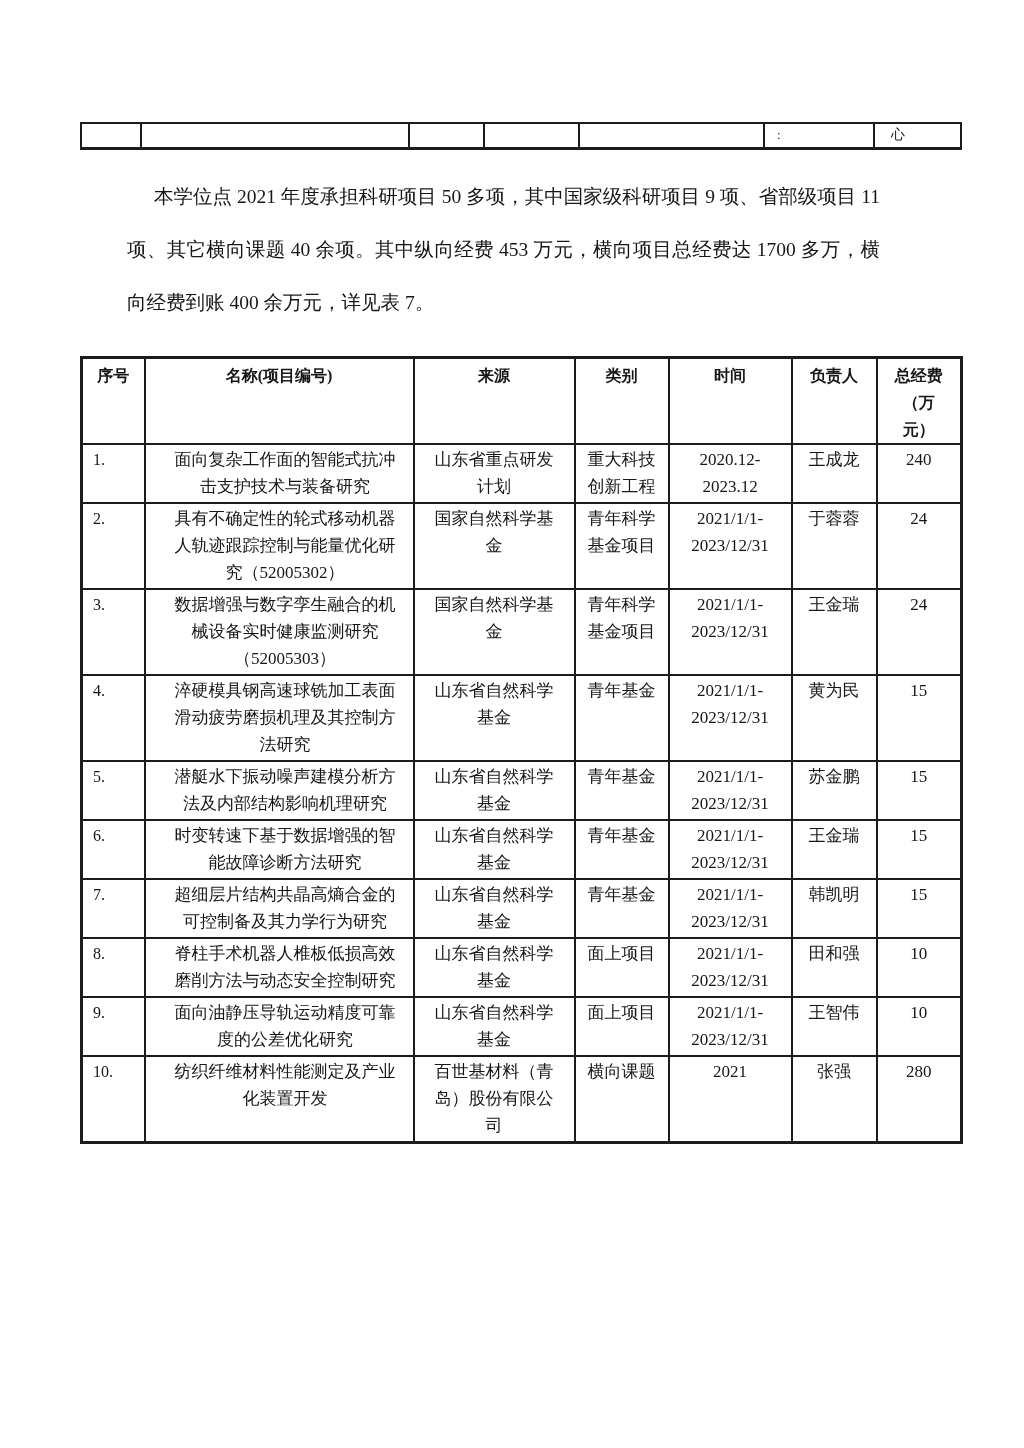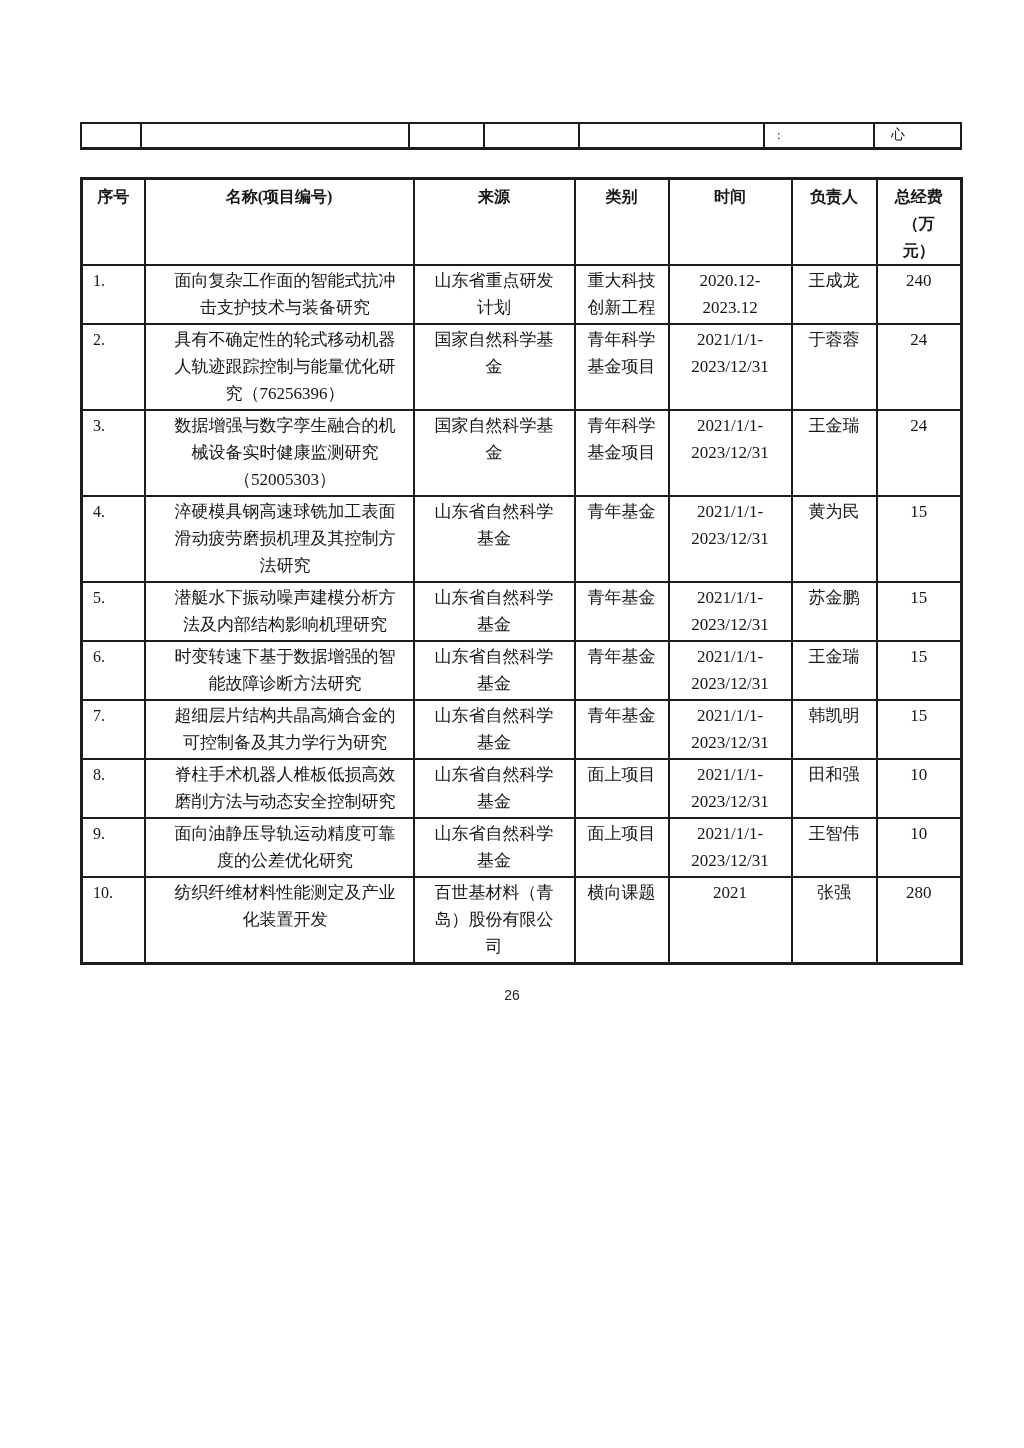--- a/index.html
+++ b/index.html
@@ -123,20 +123,21 @@
         <td></td>
         <td></td>
         <td></td>
         <td>:</td>
         <td class="heart-cell">心</td>
       </tr>
     </tbody>
   </table>
 
 
+  <p class="para">本学位点 2021 年度承担科研项目 50 多项，其中国家级科研项目 9 项、省部级项目 11 项、其它横向课题 40 余项。其中纵向经费 453 万元，横向项目总经费达 1700 多万，横向经费到账 400 余万元，详见表 7。</p>
 
 
   <table class="main-table">
     <colgroup>
       <col style="width:63px">
         <col style="width:269px">
         <col style="width:161px">
       <col style="width:94px">
         <col style="width:123px">
         <col style="width:85px">
@@ -161,21 +162,21 @@
           <td class="c1">面向复杂工作面的智能式抗冲击支护技术与装备研究</td>
           <td class="c2">山东省重点研发计划</td>
           <td class="c3">重大科技创新工程</td>
           <td class="c4">2020.12-
 2023.12</td>
           <td class="c5">王成龙</td>
           <td class="c6">240</td>
         </tr>
         <tr>
           <td class="c0">2.</td>
-          <td class="c1">具有不确定性的轮式移动机器人轨迹跟踪控制与能量优化研究（76256396）</td>
+          <td class="c1">具有不确定性的轮式移动机器人轨迹跟踪控制与能量优化研究（52005302）</td>
           <td class="c2">国家自然科学基金</td>
           <td class="c3">青年科学基金项目</td>
           <td class="c4">2021/1/1-
 2023/12/31</td>
           <td class="c5">于蓉蓉</td>
           <td class="c6">24</td>
         </tr>
         <tr>
           <td class="c0">3.</td>
           <td class="c1">数据增强与数字孪生融合的机械设备实时健康监测研究（52005303）</td>
@@ -251,15 +252,14 @@
           <td class="c1">纺织纤维材料性能测定及产业化装置开发</td>
           <td class="c2">百世基材料（青岛）股份有限公司</td>
           <td class="c3">横向课题</td>
           <td class="c4">2021</td>
           <td class="c5">张强</td>
           <td class="c6">280</td>
         </tr>
       </tbody>
   </table>
 
-  <div class="page-number">26</div>
 
 </div>
 
 </body></html>

